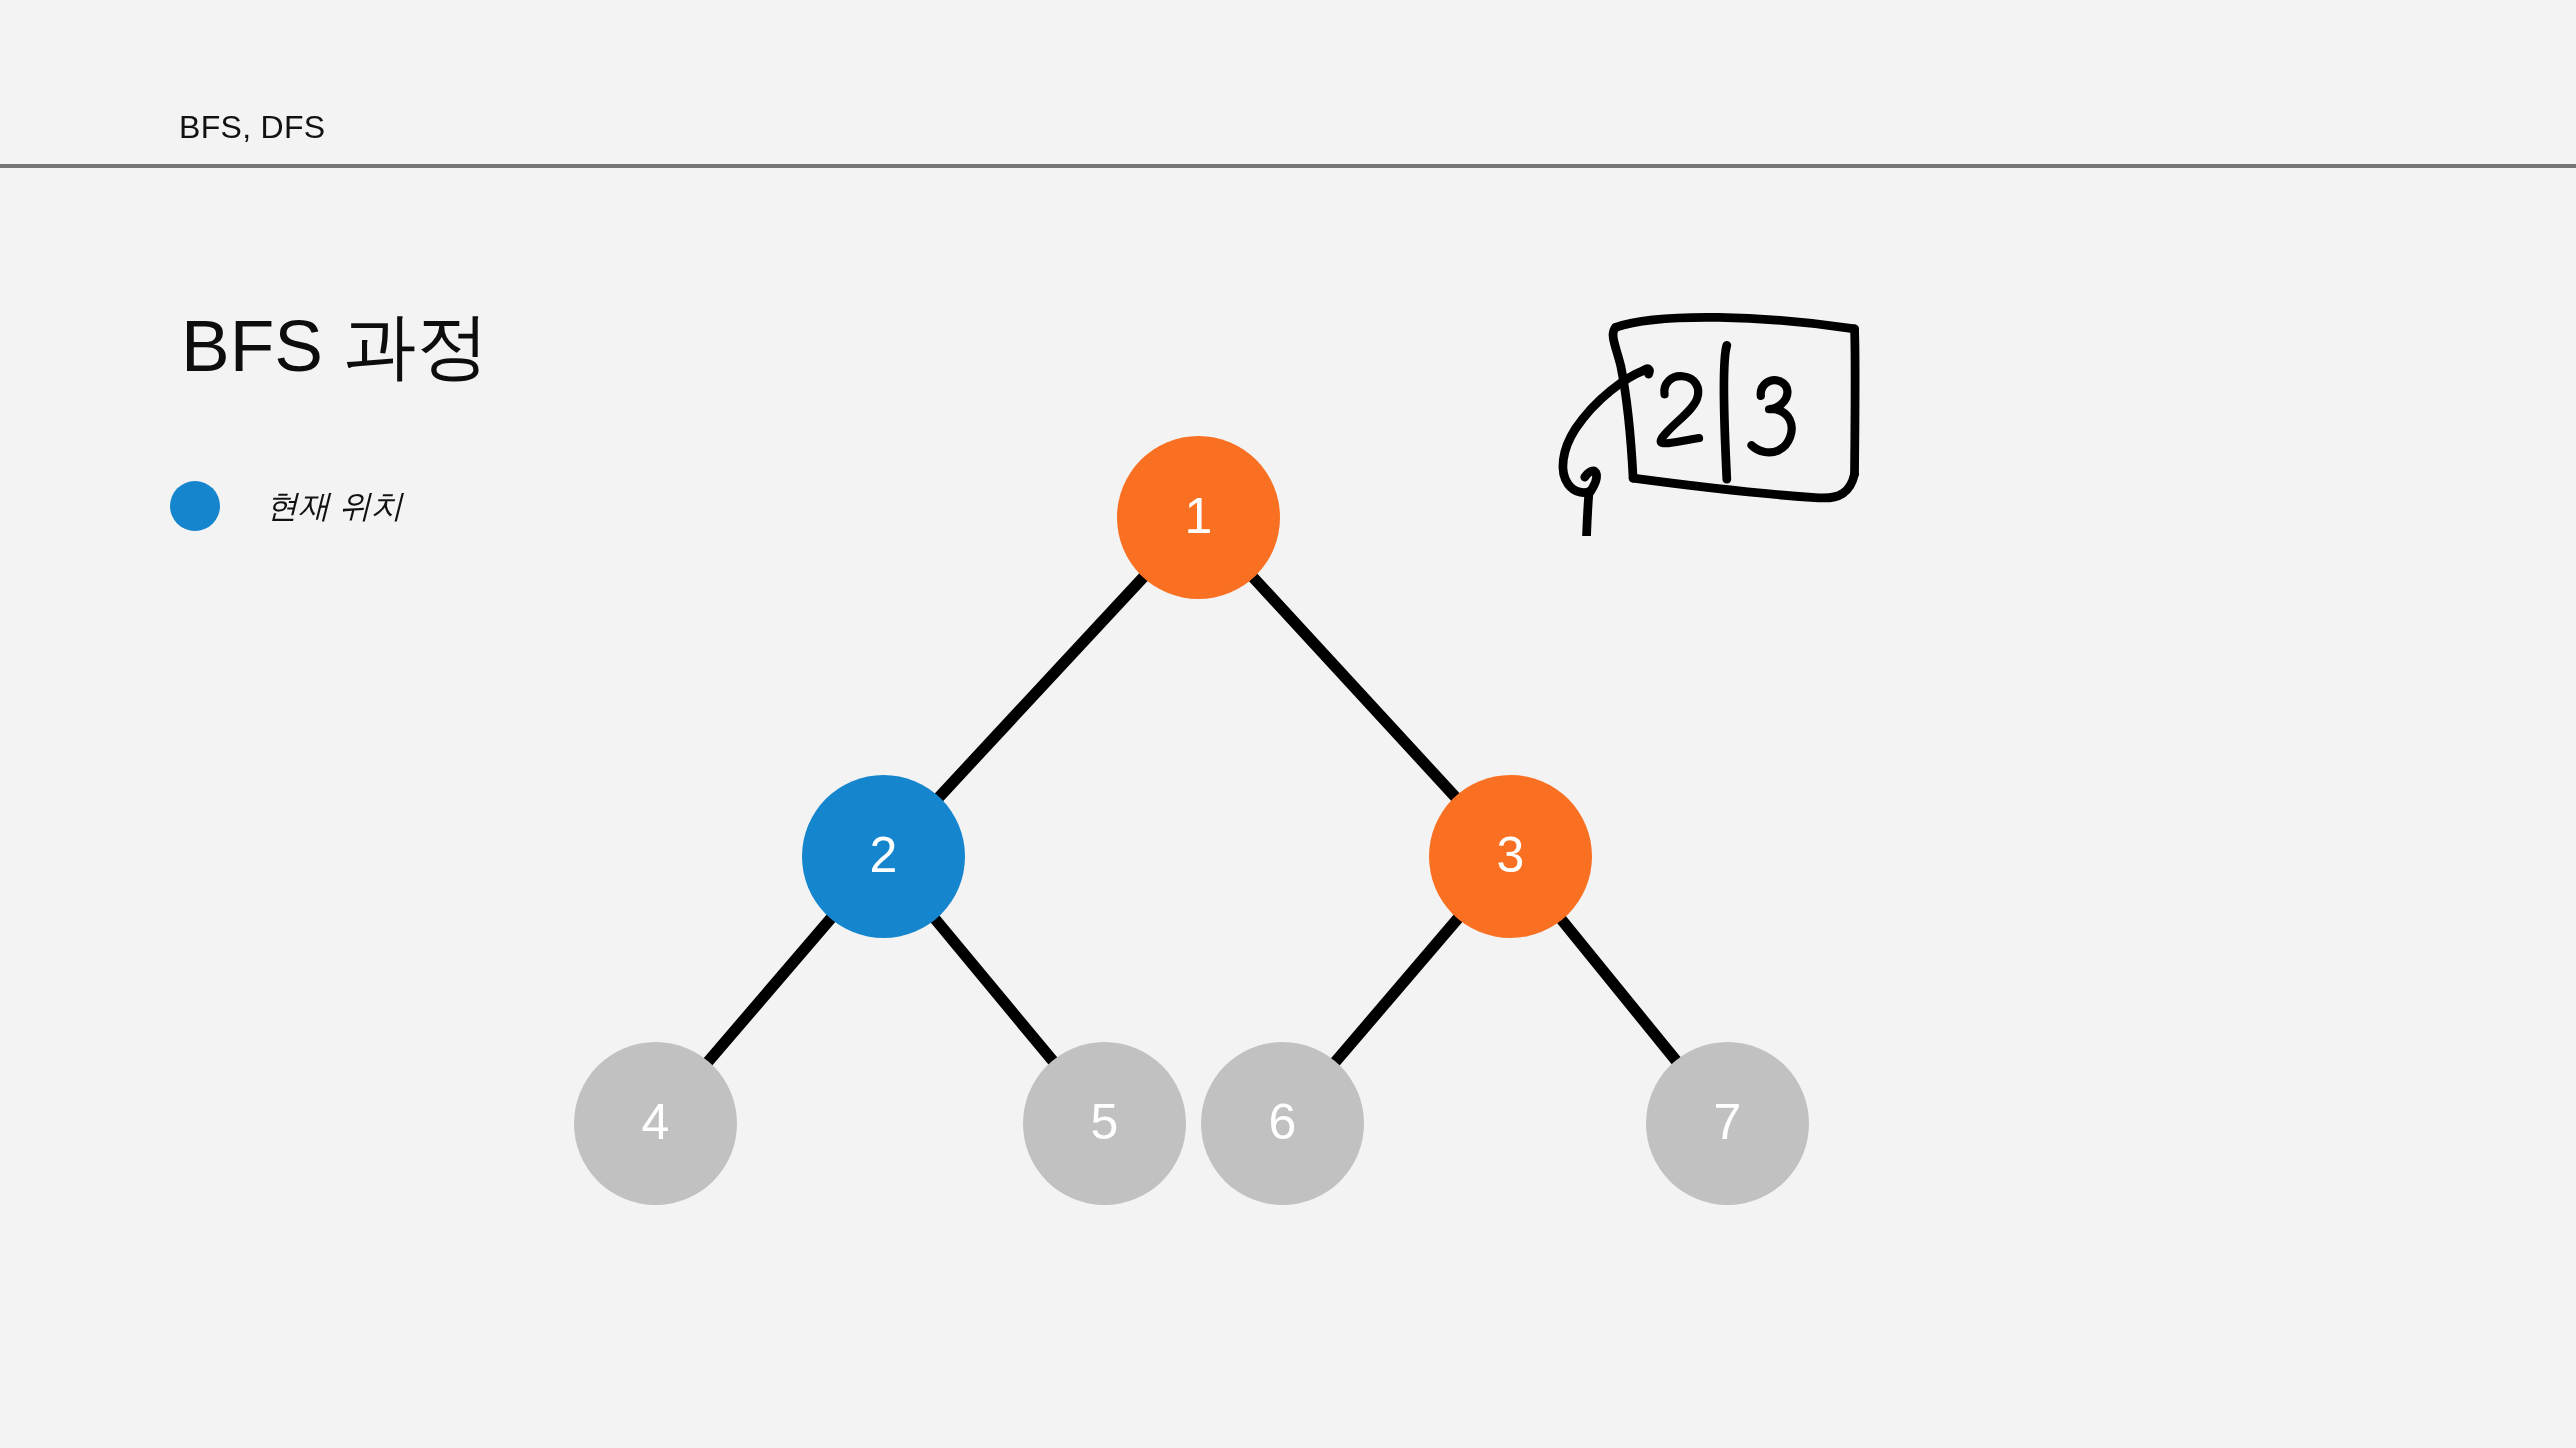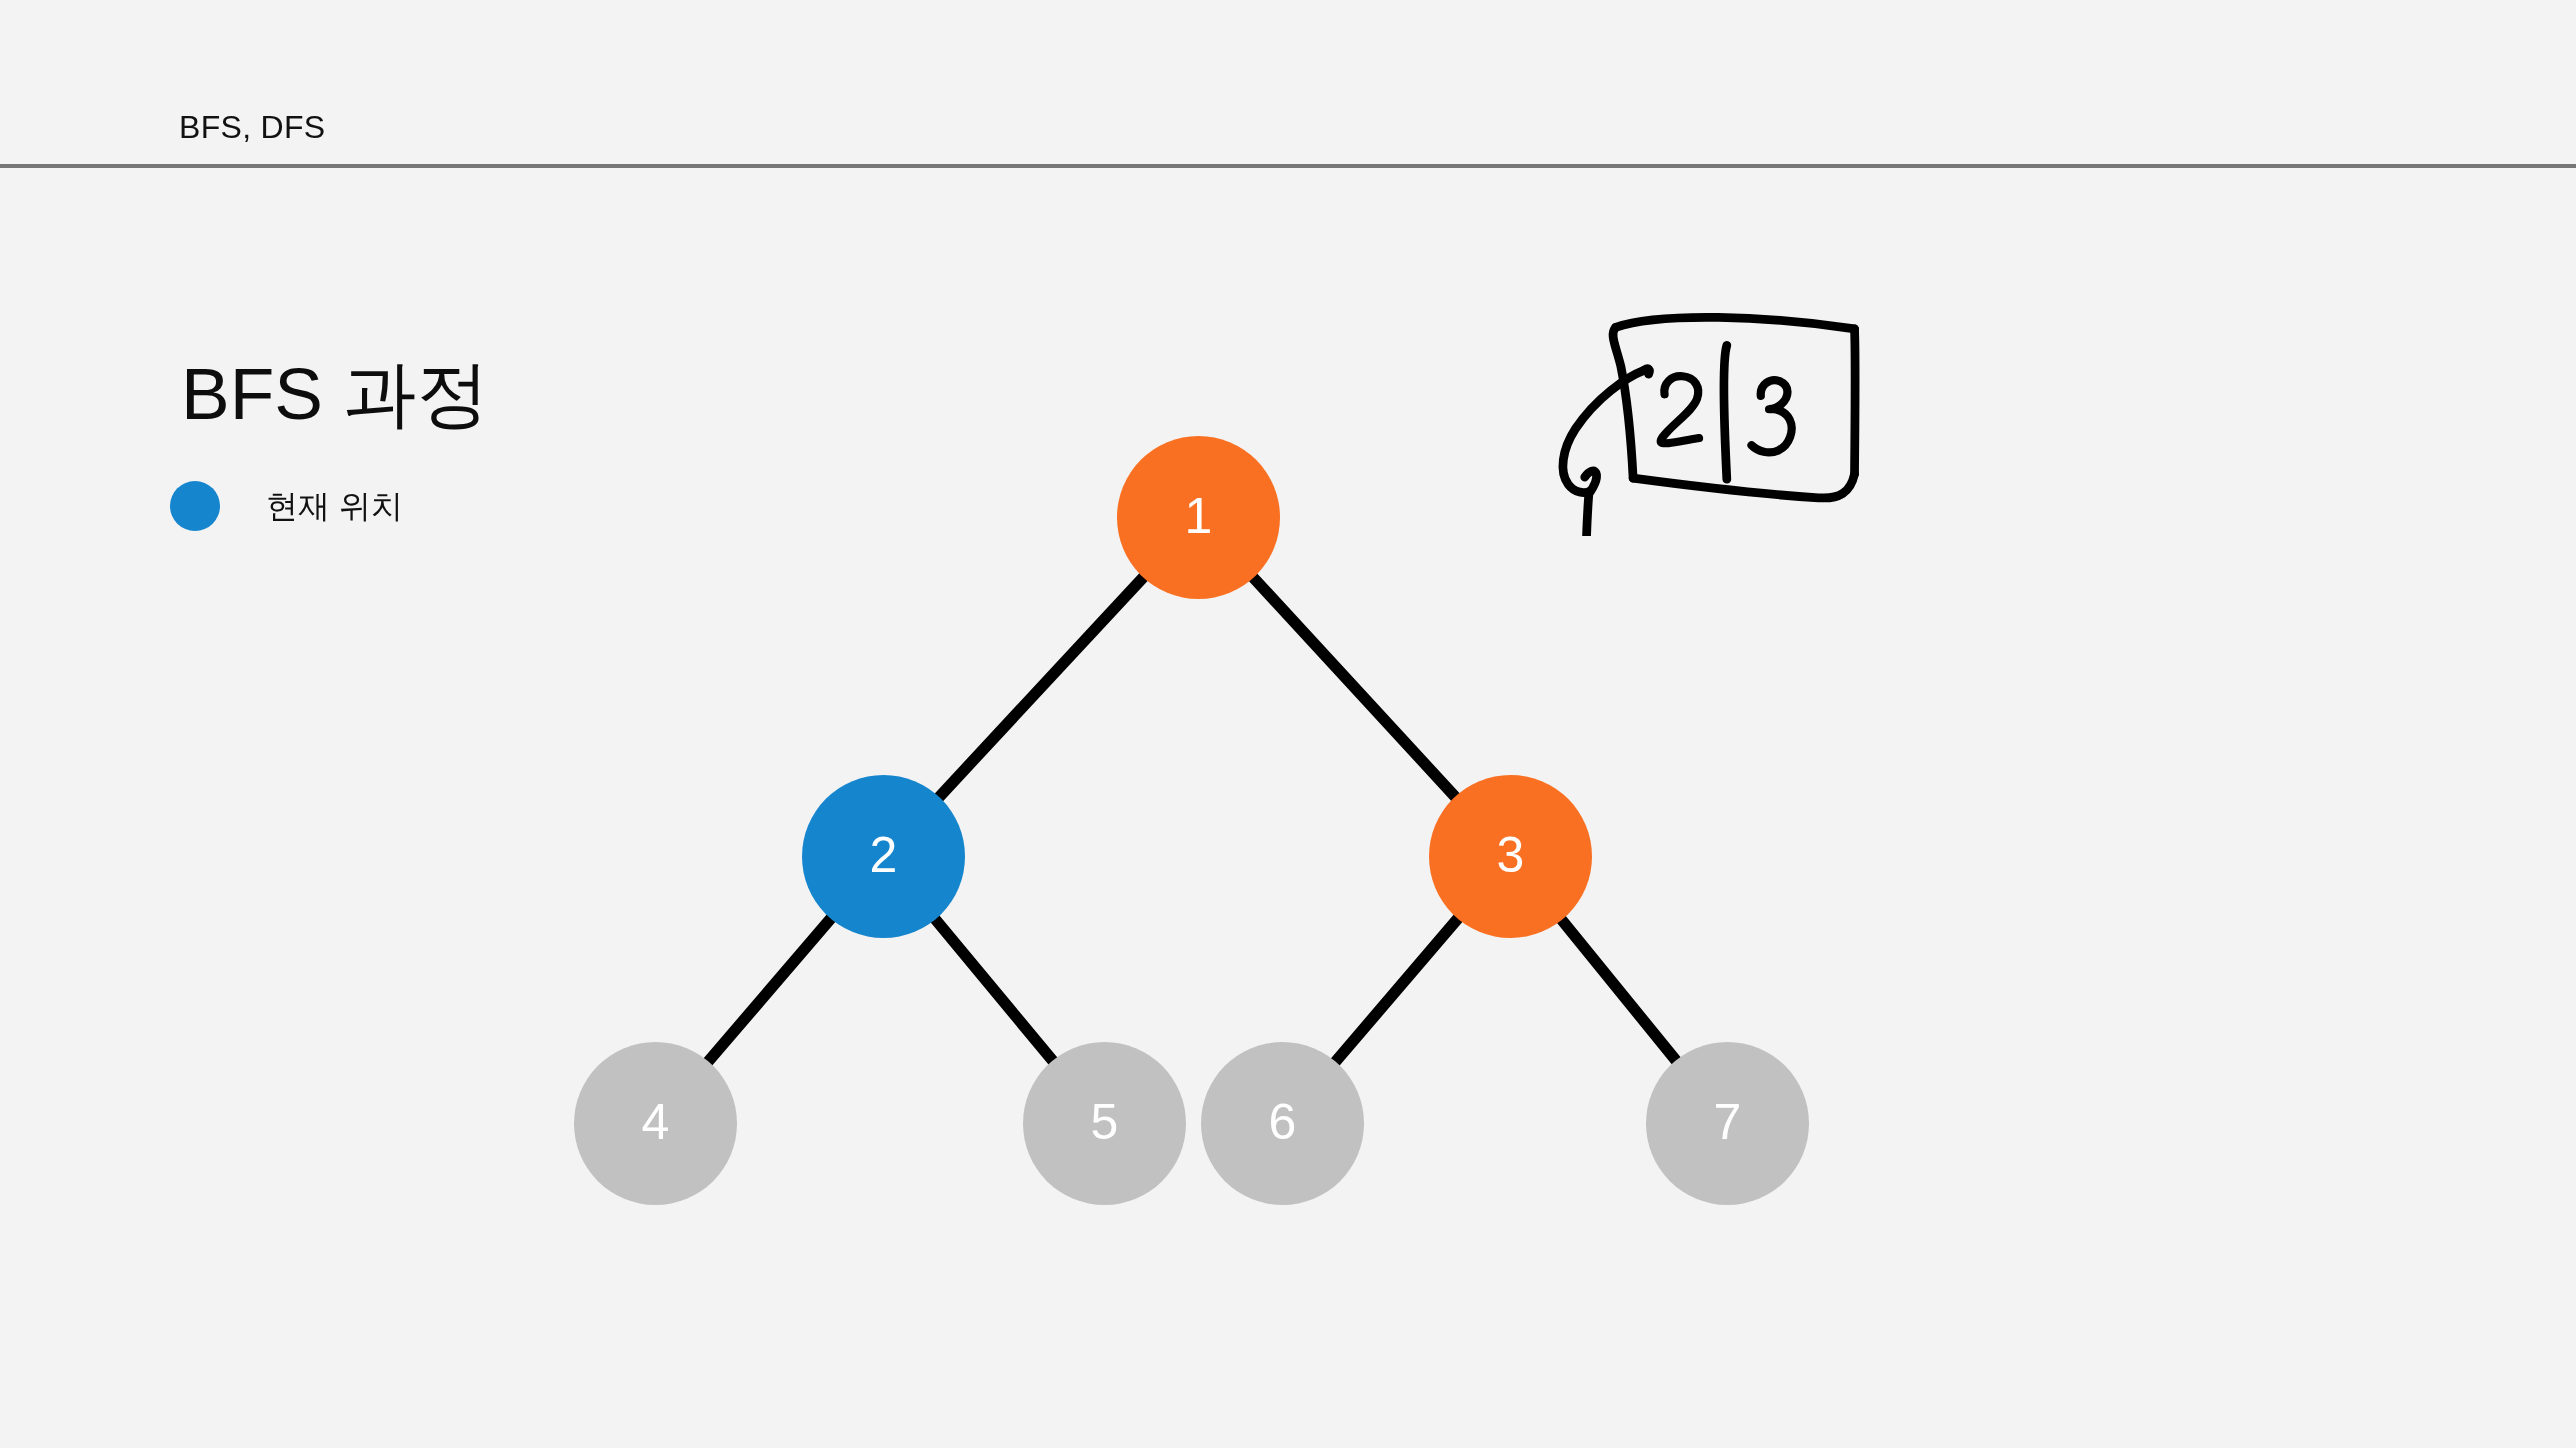--- a/index.html
+++ b/index.html
@@ -44,21 +44,20 @@
 
   
   #page-title {
     position: absolute;
     left: 181px;
     top: 309px;
     font-size: 73px;
     color: #0d0d0d;
     line-height: 1;
     white-space: nowrap;
-    margin-top: 48px;
   }
 
   
   #legend {
     position: absolute;
     left: 170px;
     top: 474px;
     width: 412px;
   }
   .legend-row {
@@ -72,20 +71,21 @@
     height: 50px;
     border-radius: 50%;
     flex: 0 0 auto;
   }
   .legend-label {
     margin-left: 46px;
     font-size: 32px;
     color: #111111;
     white-space: nowrap;
     line-height: 1;
+    font-style: italic;
   }
 
   
   #tree-canvas {
     position: absolute;
     left: 0;
     top: 0;
     width: 2576px;
     height: 1449px;
     pointer-events: none;

